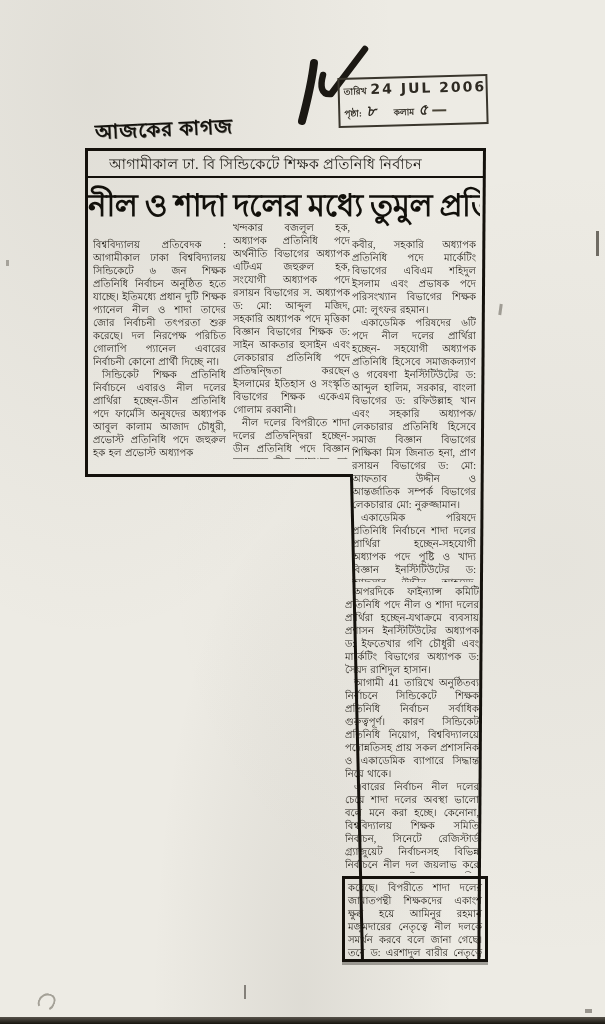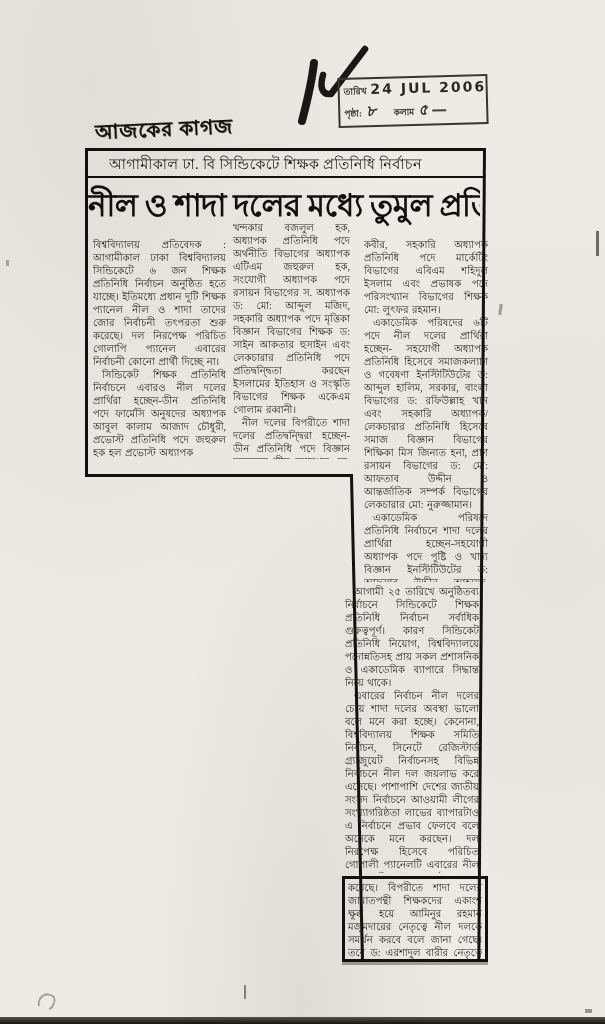--- a/index.html
+++ b/index.html
@@ -78,21 +78,21 @@
     font-size: 10px; line-height: 13px;
     text-align: justify; overflow: hidden;
     color: #201c15;
     word-spacing: 1px;
   }
   .clip-col p { margin: 0; text-indent: 9px; }
   .clip-col p.lead { text-indent: 0; }
 
   .col1 { left: 93px;  top: 238px; width: 133px; height: 234px; }
   .col2 { left: 233px; top: 221px; width: 117px; height: 238px; }
-  .col3 { left: 364px; top: 238px; width: 124px; height: 344px; }
+  .col3 { left: 352px; top: 238px; width: 124px; height: 344px; }
   .strip { left: 345px; top: 585px; width: 134px; height: 288px; }
   .boxed {
     left: 342px; top: 876px; width: 134px; height: 76px;
     border: 3px solid #14110c;
     padding: 2px 3px;
     box-shadow: 0 3px 0 rgba(20,17,12,.35);
   }
 
   
   .speck { background: #454038; }
@@ -154,21 +154,22 @@
     <p>নীল দলের বিপরীতে শাদা দলের প্রতিদ্বন্দ্বিরা হচ্ছেন- ডীন প্রতিনিধি পদে বিজ্ঞান অনুষদের ডীন অধ্যাপক মো: শফি চৌধুরী, প্রভোস্ট প্রতিনিধি পদে সূর্যসেন হল প্রভোস্ট ইউসুফ হায়দার, অধ্যাপক প্রতিনিধি পদে লোক প্রশাসন বিভাগের অধ্যাপক মো: আসাদুজ্জামান, সহযোগী অধ্যাপক পদে প্রাণ রসায়ন বিভাগের ড: ইয়ারুল</p>
   </div>
 
   <div class="abs clip-col col3">
     <p class="lead">কবীর, সহকারি অধ্যাপক প্রতিনিধি পদে মার্কেটিং বিভাগের এবিএম শহিদুল ইসলাম এবং প্রভাষক পদে পরিসংখ্যান বিভাগের শিক্ষক মো: লুৎফর রহমান।</p>
     <p>একাডেমিক পরিষদের ৬টি পদে নীল দলের প্রার্থিরা হচ্ছেন- সহযোগী অধ্যাপক প্রতিনিধি হিসেবে সমাজকল্যাণ ও গবেষণা ইনস্টিটিউটের ড: আব্দুল হালিম, সরকার, বাংলা বিভাগের ড: রফিউল্লাহ খান এবং সহকারি অধ্যাপক/লেকচারার প্রতিনিধি হিসেবে সমাজ বিজ্ঞান বিভাগের শিক্ষিকা মিস জিনাত হনা, প্রাণ রসায়ন বিভাগের ড: মো: আফতাব উদ্দীন ও আন্তর্জাতিক সম্পর্ক বিভাগের লেকচারার মো: নুরুজ্জামান।</p>
     <p>একাডেমিক পরিষদে প্রতিনিধি নির্বাচনে শাদা দলের প্রার্থিরা হচ্ছেন-সহযোগী অধ্যাপক পদে পুষ্টি ও খাদ্য বিজ্ঞান ইনস্টিটিউটের ড: আফসার উদ্দীন আহমেদ, ব্যবসা প্রশাসন ইনস্টিটিউটের শিক্ষক জিএম চৌধুরী, বাংলা বিভাগের শিক্ষক ড: মুহম্মদ শাহজাহান মিয়া এবং সহকারি/লেকচারার প্রতিনিধি হিসেবে ফিন্যান্স ও ব্যাংকিং বিভাগের ড: একেএম ওয়ারেসুল করিম, সমাজ বিজ্ঞান বিভাগের এসএম আমানুল্লাহ (ফেরদৌস) এবং উর্দু ও ফার্সি বিভাগের প্রভাষক আবু মুসা মো: আরিফ বিল্লাহ প্রতিদ্বন্দ্বিতা করছেন।</p>
   </div>
 
   <div class="abs clip-col strip">
-    <p>আগামী ২৫ তারিখে অনুষ্ঠিতব্য নির্বাচনে সিন্ডিকেটে শিক্ষক প্রতিনিধি নির্বাচন সর্বাধিক গুরুত্বপূর্ণ। কারণ সিন্ডিকেট প্রতিনিধি নিয়োগ, বিশ্ববিদ্যালয়ে পদোন্নতিসহ প্রায় সকল প্রশাসনিক ও একাডেমিক ব্যাপারে সিদ্ধান্ত নিয়ে থাকে।</p>
+    <p>অপরদিকে ফাইন্যান্স কমিটি প্রতিনিধি পদে নীল ও শাদা দলের প্রার্থিরা হচ্ছেন-যথাক্রমে ব্যবসায় প্রশাসন ইনস্টিটিউটের অধ্যাপক ড: ইফতেখার গণি চৌধুরী এবং মার্কেটিং বিভাগের অধ্যাপক ড: সৈয়দ রাশিদুল হাসান।</p>
+    <p>আগামী 41 তারিখে অনুষ্ঠিতব্য নির্বাচনে সিন্ডিকেটে শিক্ষক প্রতিনিধি নির্বাচন সর্বাধিক গুরুত্বপূর্ণ। কারণ সিন্ডিকেট প্রতিনিধি নিয়োগ, বিশ্ববিদ্যালয়ে পদোন্নতিসহ প্রায় সকল প্রশাসনিক ও একাডেমিক ব্যাপারে সিদ্ধান্ত নিয়ে থাকে।</p>
     <p>এবারের নির্বাচন নীল দলের চেয়ে শাদা দলের অবস্থা ভালো বলে মনে করা হচ্ছে। কেনোনা, বিশ্ববিদ্যালয় শিক্ষক সমিতি নির্বাচন, সিনেটে রেজিস্টার্ড গ্র্যাজুয়েট নির্বাচনসহ বিভিন্ন নির্বাচনে নীল দল জয়লাভ করে এসেছে। পাশাপাশি দেশের জাতীয় সংসদ নির্বাচনে আওয়ামী লীগের সংখ্যাগরিষ্ঠতা লাভের ব্যাপারটাও এ নির্বাচনে প্রভাব ফেলবে বলে অনেকে মনে করছেন। দল নিরপেক্ষ হিসেবে পরিচিত গোপালী প্যানেলটি এবারের নীল দলের প্রতি তাদের সমর্থন ব্যক্ত</p>
   </div>
 
   <div class="abs clip-col boxed">
     <p class="lead">করেছে। বিপরীতে শাদা দলের জামাতপন্থী শিক্ষকদের একাংশ ক্ষুব্ধ হয়ে আমিনুর রহমান মজুমদারের নেতৃত্বে নীল দলকে সমর্থন করবে বলে জানা গেছে। তবে ড: এরশাদুল বারীর নেতৃত্বে অন্য অংশটি শাদা দলের পক্ষে তাদের সমর্থন অক্ষুণ্ন রেখেছে।</p>
   </div>
 
   <div class="abs speck" style="left:596px; top:231px; width:3px; height:25px; opacity:.75;"></div>
   <div class="abs speck" style="left:499px; top:304px; width:3px; height:11px; opacity:.45; transform:rotate(8deg);"></div>
   <div class="abs speck" style="left:244px; top:985px; width:2px; height:14px; opacity:.6;"></div>

